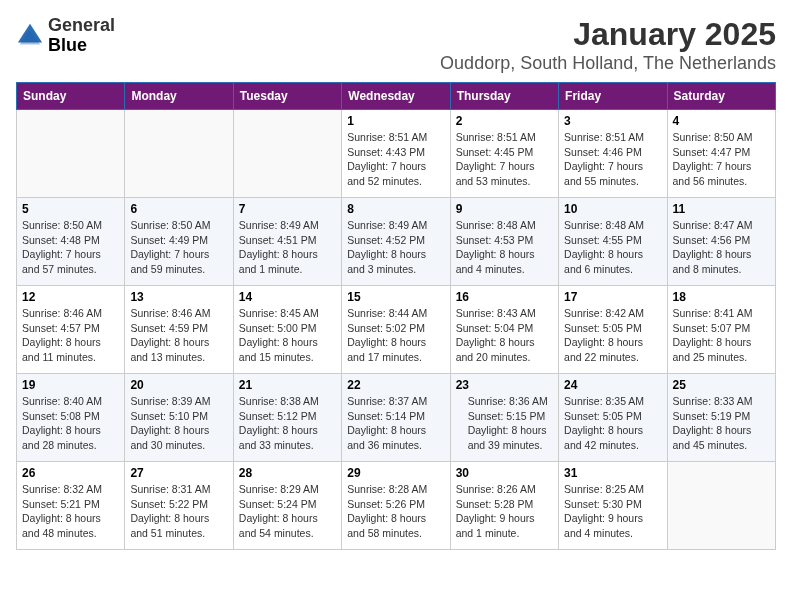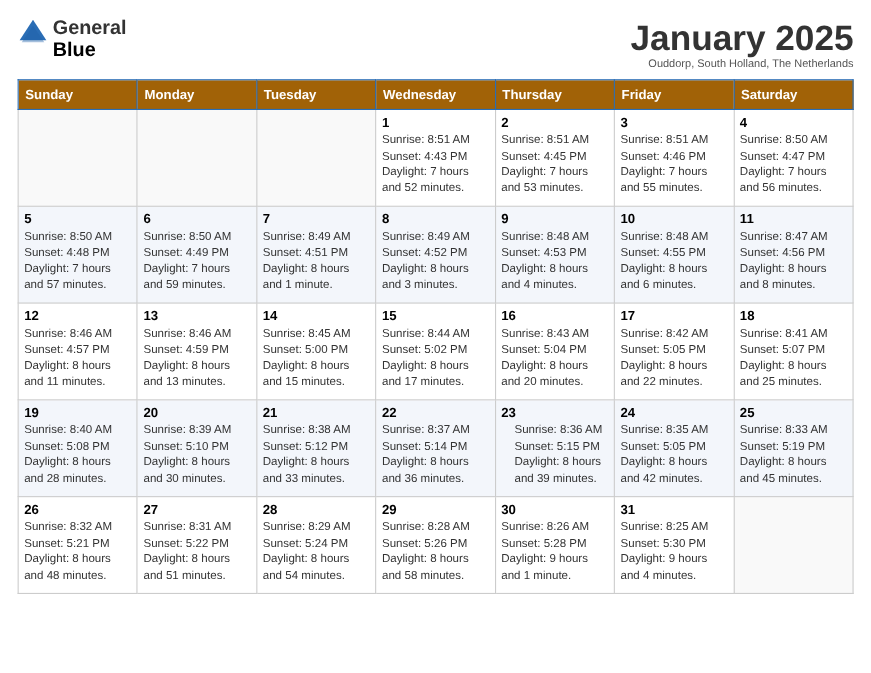--- a/index.html
+++ b/index.html
@@ -11,21 +11,21 @@
       padding: 16px;
     }
     .header {
       display: flex;
       align-items: flex-start;
       justify-content: space-between;
       margin-bottom: 8px;
     }
     .logo {
       display: flex;
-      align-items: flex-start;
+      align-items: center;
       gap: 4px;
     }
     .logo-text {
       font-size: 18px;
       font-weight: bold;
       line-height: 1.1;
     }
     .logo-general { color: #333; }
     .logo-blue { color: #000000; }
     .logo-icon {
@@ -34,30 +34,30 @@
     }
     .title-block {
       text-align: right;
     }
     .month-title {
       font-size: 32px;
       font-weight: bold;
       color: #333;
     }
     .location {
-      font-size: 10px;
+      font-size: 18px;
       color: #555;
     }
     table {
       width: 100%;
       border-collapse: collapse;
       font-size: 11px;
     }
     thead tr th {
-      background-color: #a16207;
+      background-color: #701a75;
       color: #fff;
       text-align: left;
       padding: 6px 6px;
       font-size: 12px;
       font-weight: bold;
       border: 1px solid #2a6db5;
     }
     tbody tr td {
       border: 1px solid #ccc;
       vertical-align: top;

